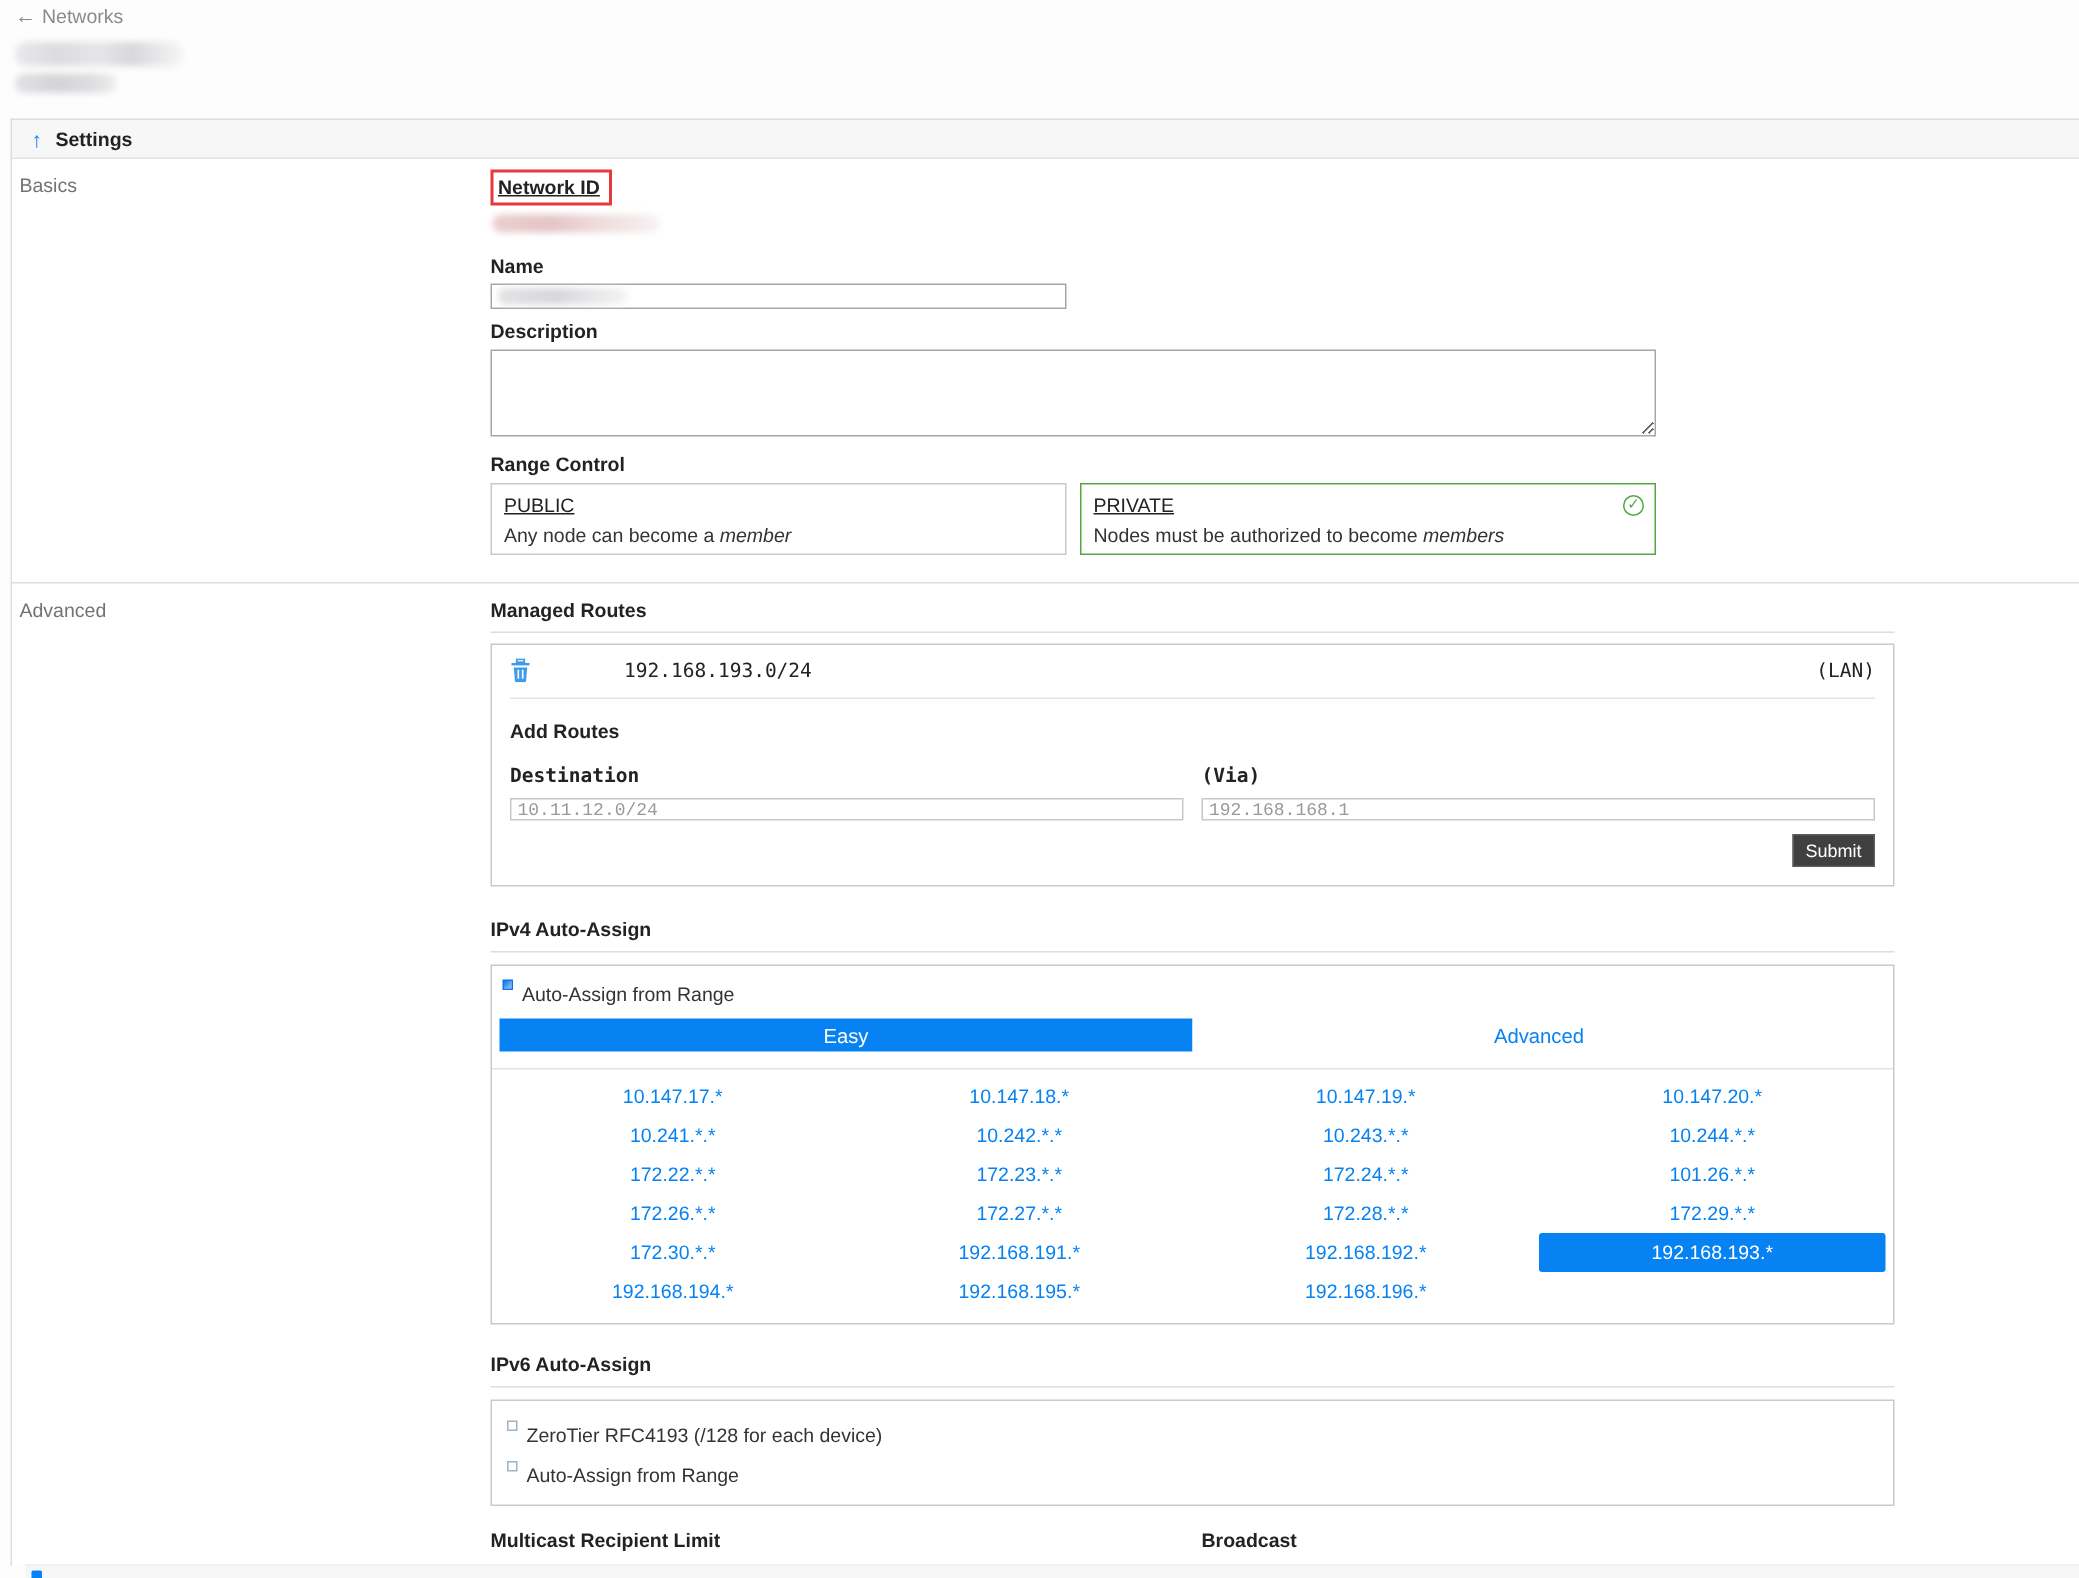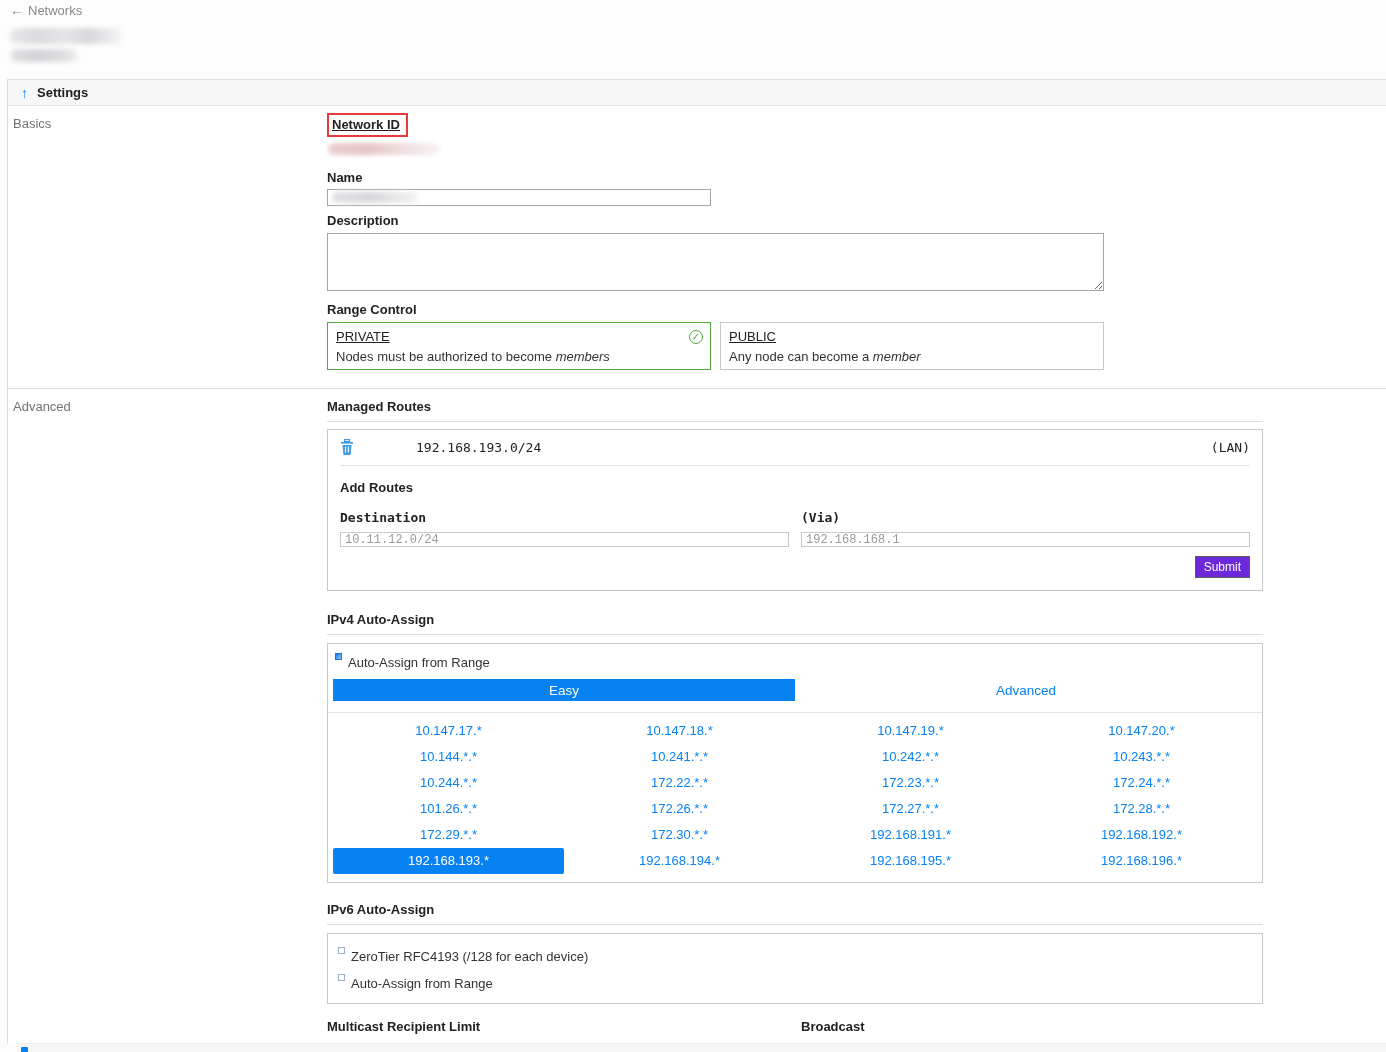--- a/index.html
+++ b/index.html
@@ -73,21 +73,21 @@
   .route-via { margin-left:auto; font-size:13px; color:#222; }
   .routes-divider { border-top:1px solid #e2e2e2; margin:0 12px; }
   .add-routes { padding:14px 12px 12px; }
   .destvia-row { display:flex; gap:12px; margin-top:15px; }
   .dv-col { flex:1; }
   .dv-label { font-weight:bold; font-size:13px; color:#222; }
   .dv-input { width:100%; height:15px; border:1px solid #c8c8c8; margin-top:7px;
     font-family:Liberation Mono, monospace; font-size:12px; color:#000000; padding:0 4px; }
   .dv-input::placeholder { color:#9a9a9a; opacity:1; }
   .submit-row { text-align:right; margin-top:9px; }
-  .btn-dark { background:#6d28d9; color:#fff; border:1px solid #5c5c5c; font-size:12px;
+  .btn-dark { background:#404040; color:#fff; border:1px solid #5c5c5c; font-size:12px;
     padding:3px 8px; font-family:"Liberation Sans",sans-serif; cursor:pointer; }
 
   
   .cb { display:inline-block; width:7px; height:7px; border:1px solid #9db3c9; background:#fff;
     vertical-align:7px; margin-right:6px; cursor:pointer; flex:none; }
   .cb.checked { border-color:#1073e8; background:linear-gradient(135deg,#1073e8 0%,#9cc9f8 100%); }
 
   
   .ipv4-box { margin-top:8px; padding:9px 5px 8px; }
   .cb-line { margin:0 0 9px 2px; color:#333; }
@@ -145,28 +145,28 @@
         <div class="lbl name-label">Name</div>
         <div class="fake-input">
           <div class="name-blur"></div>
         </div>
 
         <div class="lbl desc-label">Description</div>
         <textarea class="desc" style=""></textarea>
 
         <div class="lbl ac-label">Range Control</div>
         <div class="access-row">
+          <div class="access-card">
+            <span class="access-title">PUBLIC</span>
+            <span class="access-desc"><span>Any node can become a </span><i>member</i></span>
+          </div>
           <div class="access-card selected">
             <span class="access-title">PRIVATE</span>
             <span class="check-icon">✓</span>
             <span class="access-desc"><span>Nodes must be authorized to become </span><i>members</i></span>
-          </div>
-          <div class="access-card">
-            <span class="access-title">PUBLIC</span>
-            <span class="access-desc"><span>Any node can become a </span><i>member</i></span>
           </div>
         </div>
       </div>
     </div>
 
     <div class="section-row">
       <div class="rlabel">Advanced</div>
       <div class="rcontent" style="padding-bottom:10px;">
 
         <div class="ghead">Managed Routes</div>
@@ -209,21 +209,20 @@
           <div class="tabs">
             <div class="tab active">Easy</div>
             <div class="tab inactive">Advanced</div>
           </div>
           <div class="tabs-divider"></div>
           <div class="ip-grid">
               <div class="cell">10.147.17.*</div>
               <div class="cell">10.147.18.*</div>
               <div class="cell">10.147.19.*</div>
               <div class="cell">10.147.20.*</div>
-              <div class="cell">10.144.*.*</div>
               <div class="cell">10.241.*.*</div>
               <div class="cell">10.242.*.*</div>
               <div class="cell">10.243.*.*</div>
               <div class="cell">10.244.*.*</div>
               <div class="cell">172.22.*.*</div>
               <div class="cell">172.23.*.*</div>
               <div class="cell">172.24.*.*</div>
               <div class="cell">101.26.*.*</div>
               <div class="cell">172.26.*.*</div>
               <div class="cell">172.27.*.*</div>

